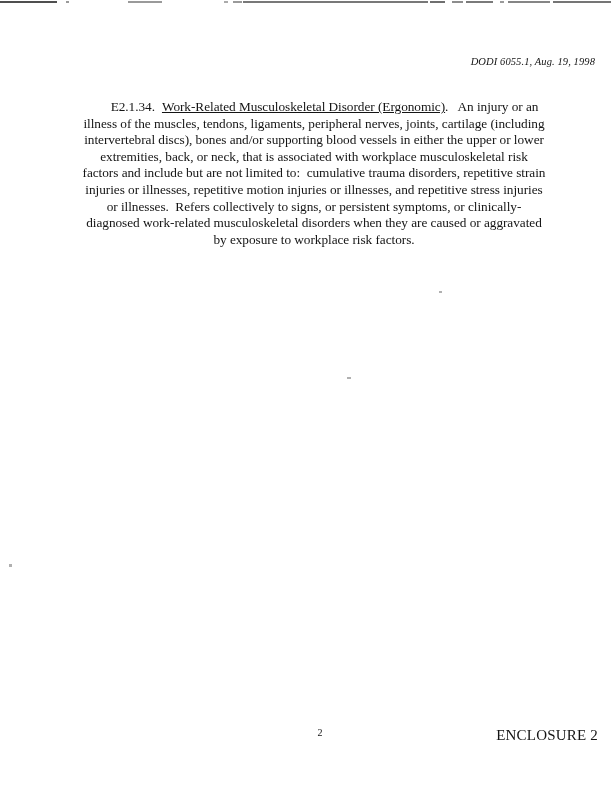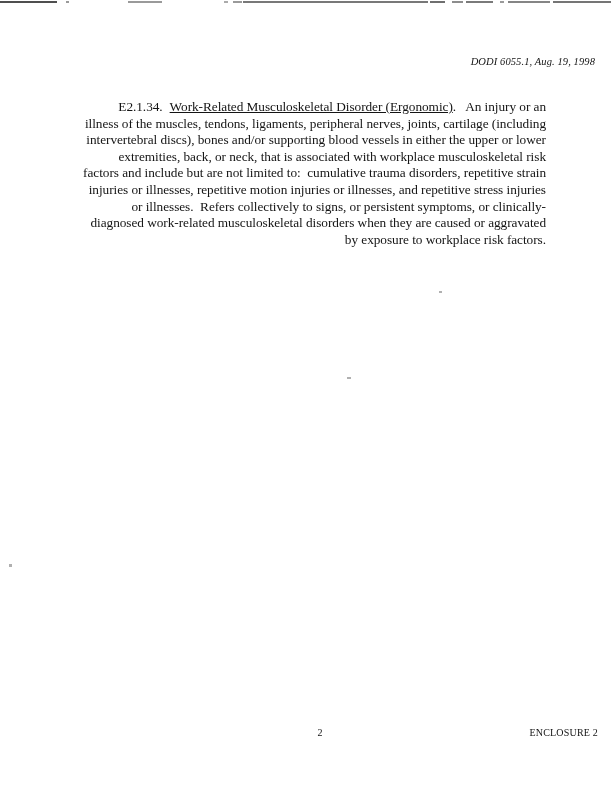--- a/index.html
+++ b/index.html
@@ -45,41 +45,41 @@
     line-height: 16.6px;
     letter-spacing: -0.05px;
   }
   .text-block p {
     margin: 0;
   }
   .para-main {
     margin-top: 9px !important;
     text-indent: 21px;
     white-space: pre-wrap;
-    text-align: right;
+    text-align: center;
   }
   .para-number {
     margin-right: 7px;
   }
   .para-heading {
     text-decoration: underline;
   }
   .footer-page-number {
     position: absolute;
     left: 308px;
     top: 727px;
     width: 24px;
     text-align: center;
     font-size: 10px;
   }
   .footer-enclosure {
     position: absolute;
     right: 41px;
     top: 727px;
-    font-size: 10px;
+    font-size: 15px;
     letter-spacing: 0.2px;
     white-space: nowrap;
   }
 </style>
 </head>
 <body>
 
 <div class="page">
 
   <div>

